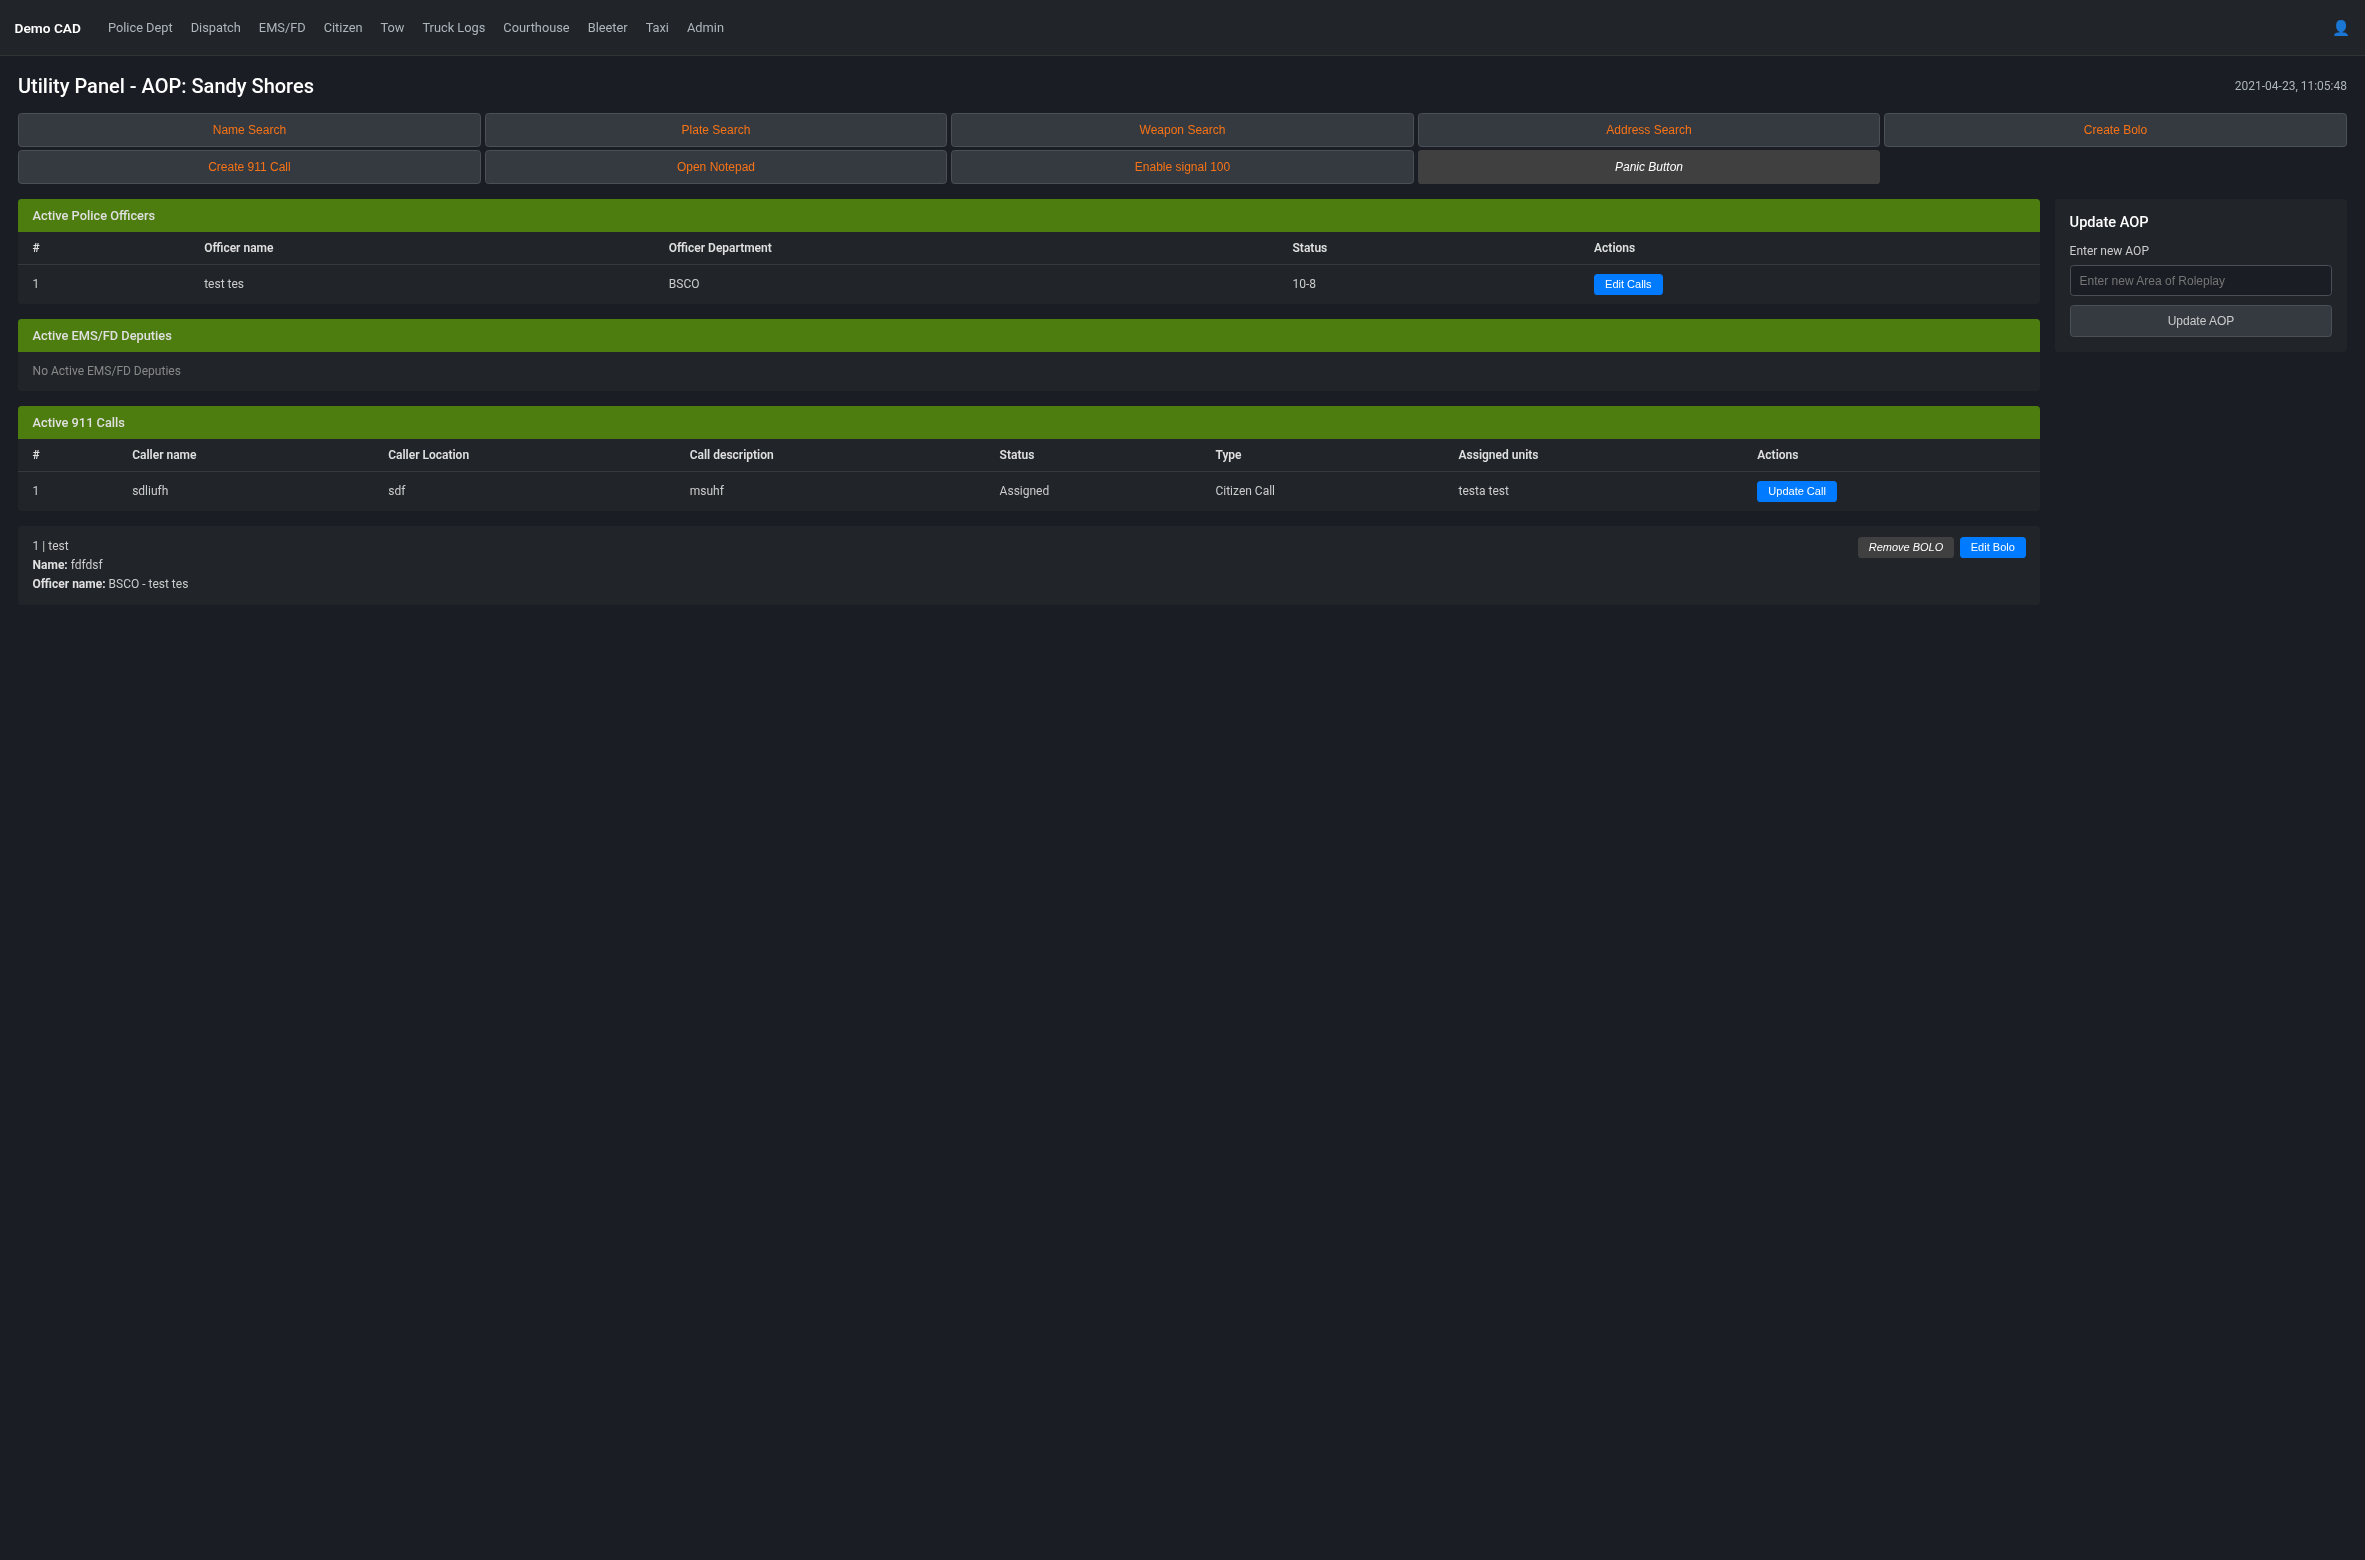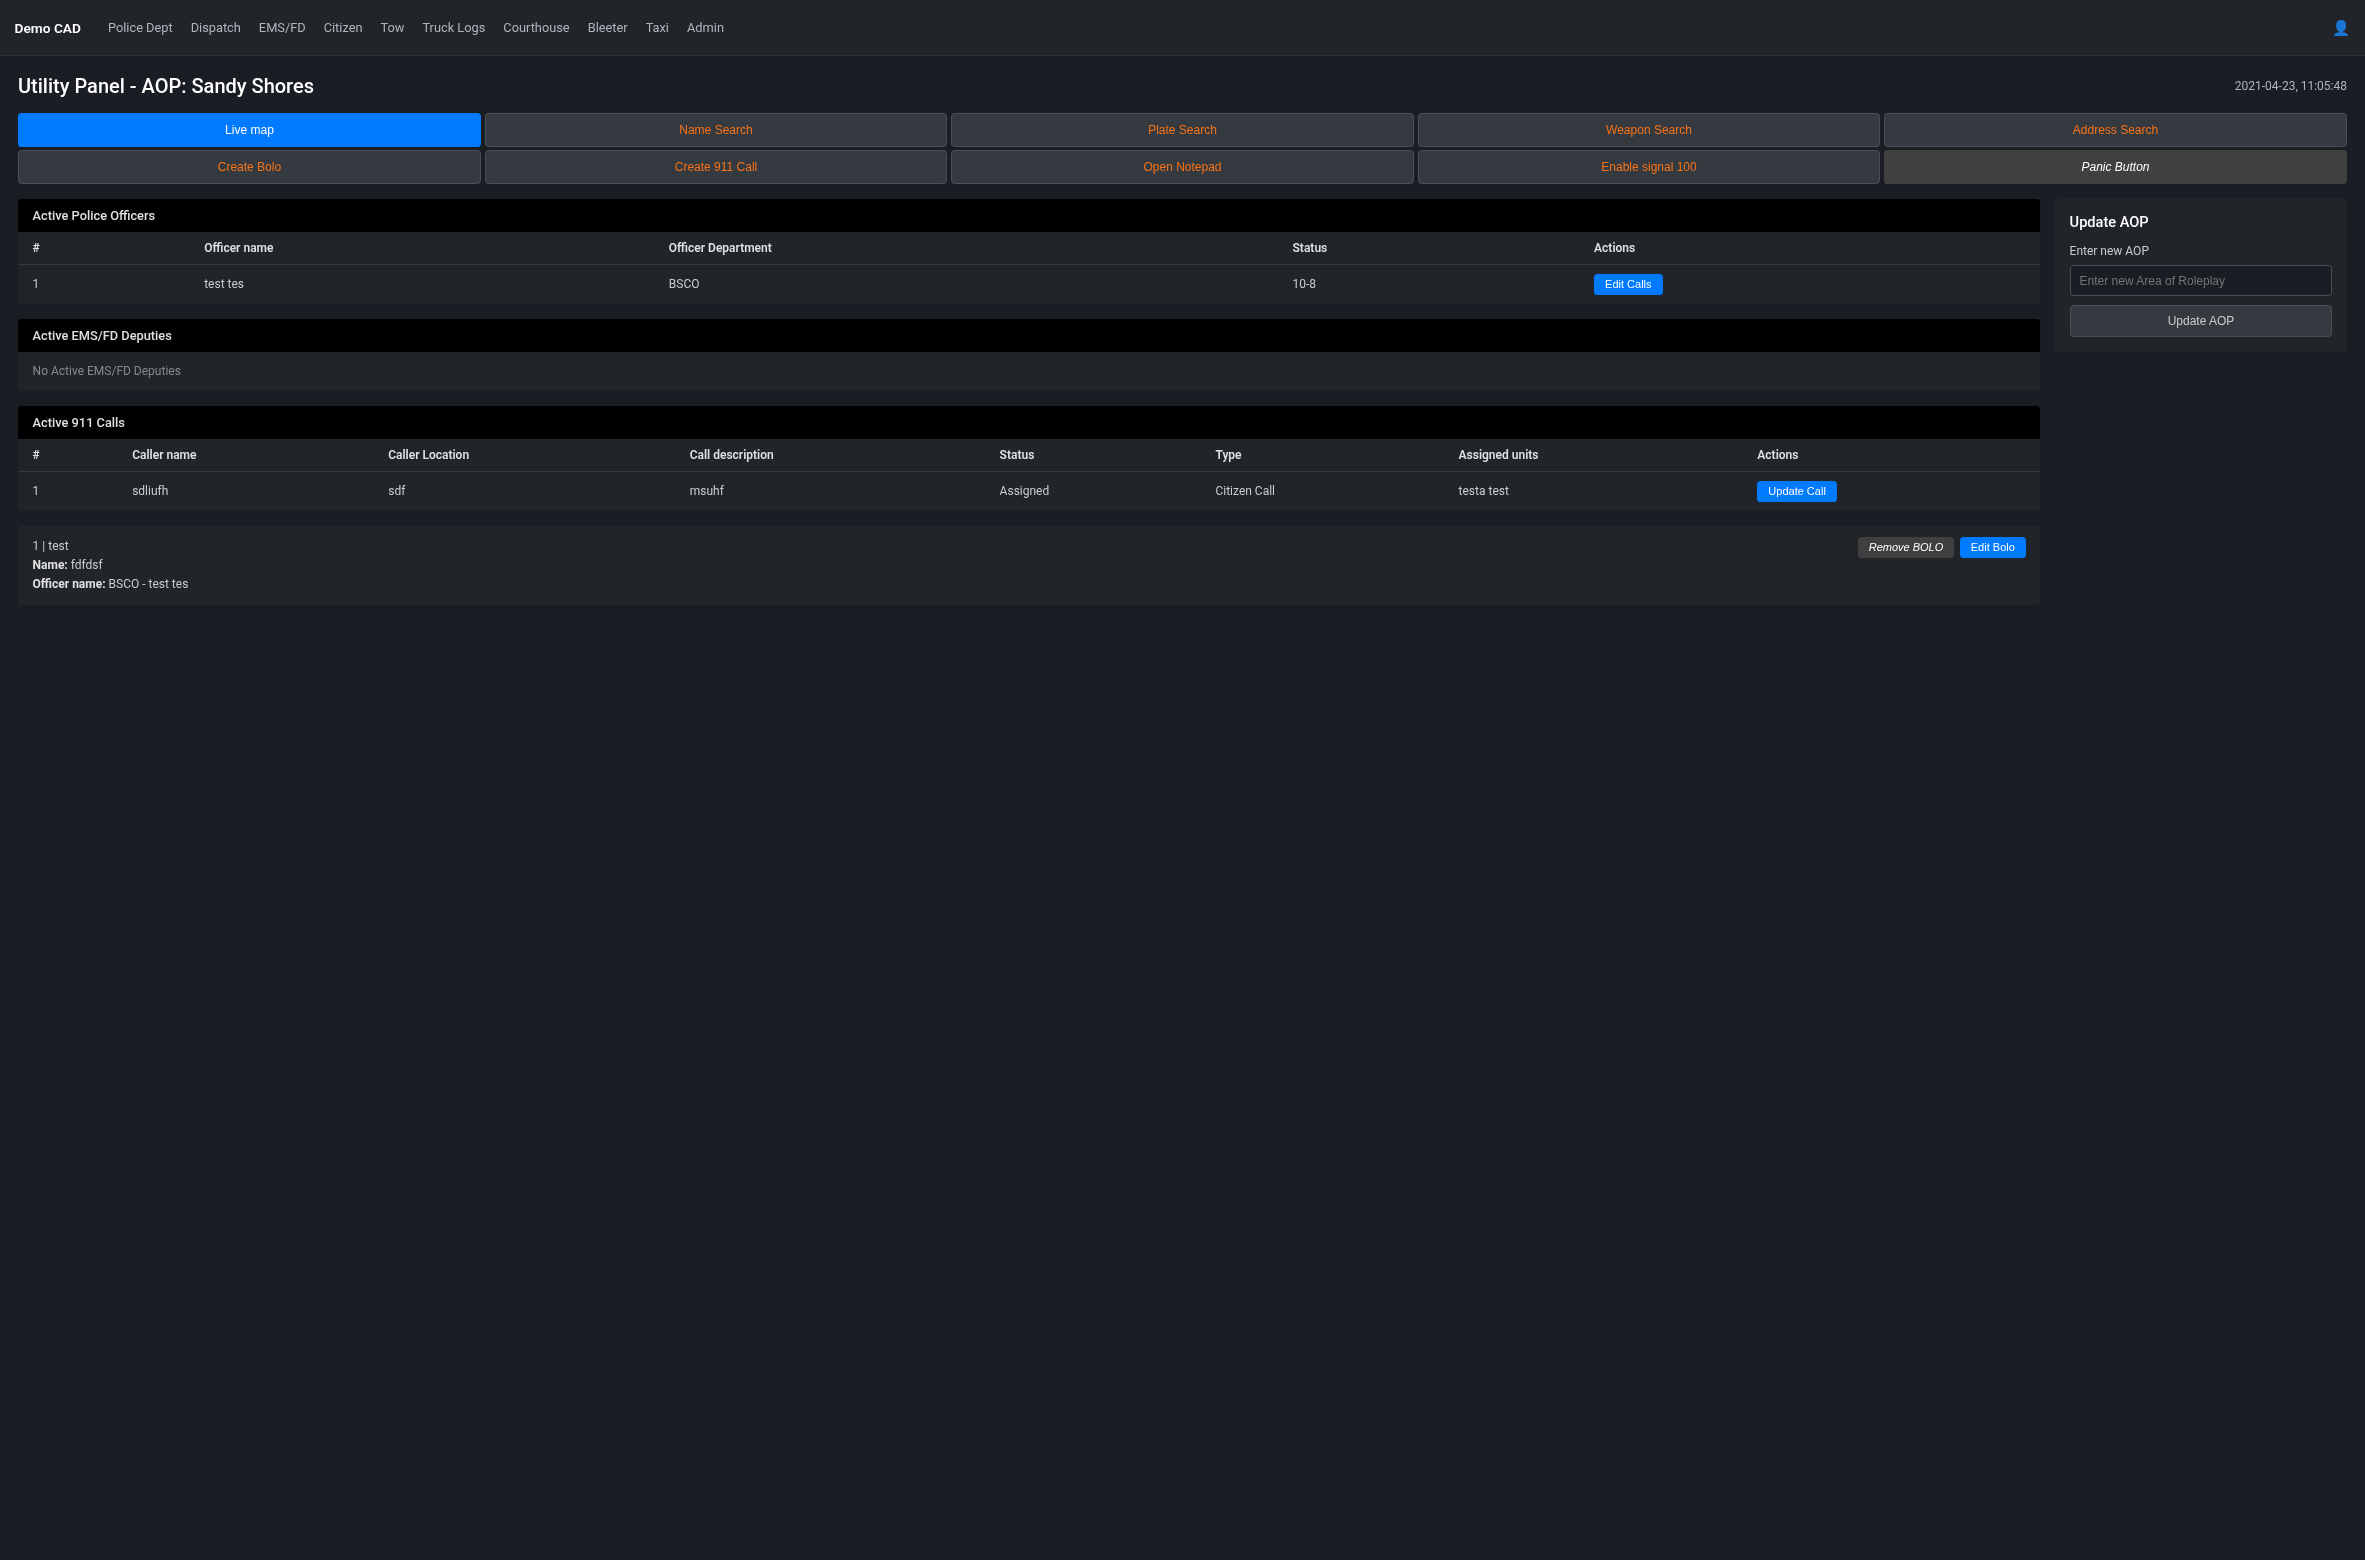--- a/index.html
+++ b/index.html
@@ -108,21 +108,21 @@
       min-width: 255px;
     }
     
     .section-card {
       background-color: #212529;
       border-radius: 3.6px;
       margin-bottom: 14.6px;
       overflow: hidden;
     }
     .section-header {
-      background-color: #000000;
+      background-color: #4d7c0f;
       padding: 9px 14.6px;
       font-size: 12.8px;
       font-weight: 500;
       color: #e0e0e0;
     }
     
     .data-table {
       width: 100%;
       border-collapse: collapse;
     }
@@ -235,21 +235,20 @@
 </nav>
 
 <div class="main-content">
 
   <div class="header-row">
     <h1 class="page-title">Utility Panel - AOP: Sandy Shores</h1>
     <span class="timestamp">2021-04-23, 11:05:48</span>
   </div>
 
   <div class="btn-grid">
-    <button class="btn btn-primary">Live map</button>
     <button class="btn btn-secondary">Name Search</button>
     <button class="btn btn-secondary">Plate Search</button>
     <button class="btn btn-secondary">Weapon Search</button>
     <button class="btn btn-secondary">Address Search</button>
 
     <button class="btn btn-secondary">Create Bolo</button>
     <button class="btn btn-secondary">Create 911 Call</button>
     <button class="btn btn-secondary">Open Notepad</button>
     <button class="btn btn-secondary">Enable signal 100</button>
     <button class="btn btn-danger">Panic Button</button>

